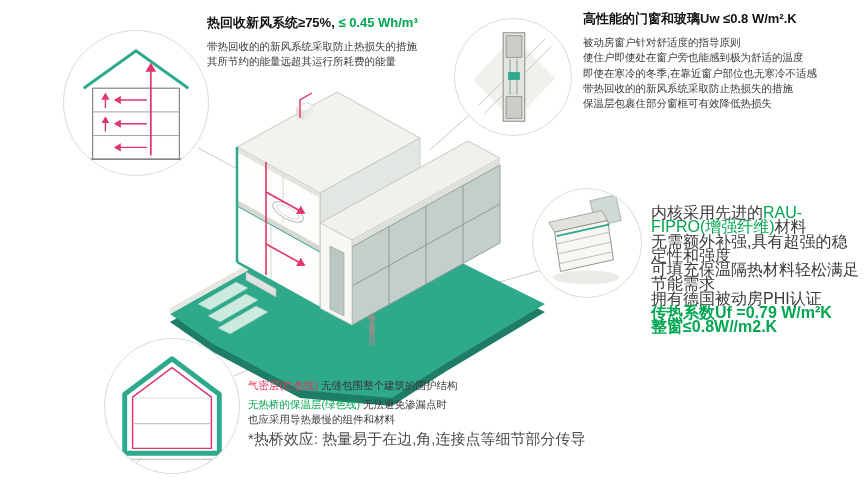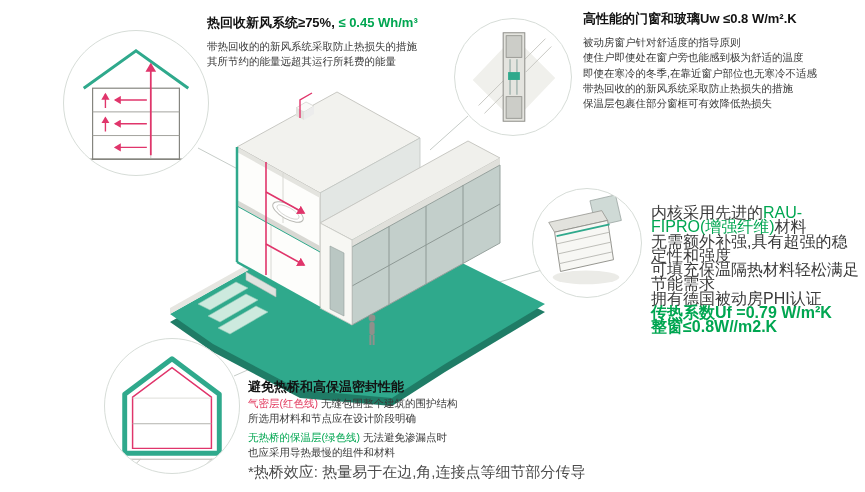--- a/index.html
+++ b/index.html
@@ -217,24 +217,22 @@
   <div class="tb tb-profile">
     <div><span>内核采用先进的</span><span class="green">RAU-FIPRO(增强纤维)</span><span>材料</span></div>
     <div>无需额外补强,具有超强的稳定性和强度</div>
     <div>可填充保温隔热材料轻松满足节能需求</div>
     <div>拥有德国被动房PHI认证</div>
     <div class="gbold">传热系数Uf =0.79 W/m²K</div>
     <div class="gbold">整窗≤0.8W//m2.K</div>
   </div>
 
   <div class="tb tb-thermal">
-    <div class="title">避免热桥和高保温密封性能</div>
     <div class="body">
       <div><span class="redtxt">气密层(红色线)</span><span> 无缝包围整个建筑的围护结构</span></div>
-      <div>所选用材料和节点应在设计阶段明确</div>
       <div class="gap"></div>
       <div><span class="green">无热桥的保温层(绿色线)</span><span> 无法避免渗漏点时</span></div>
       <div>也应采用导热最慢的组件和材料</div>
       <div class="footnote">*热桥效应: 热量易于在边,角,连接点等细节部分传导</div>
     </div>
   </div>
 
 </div>
 
 </body></html>

